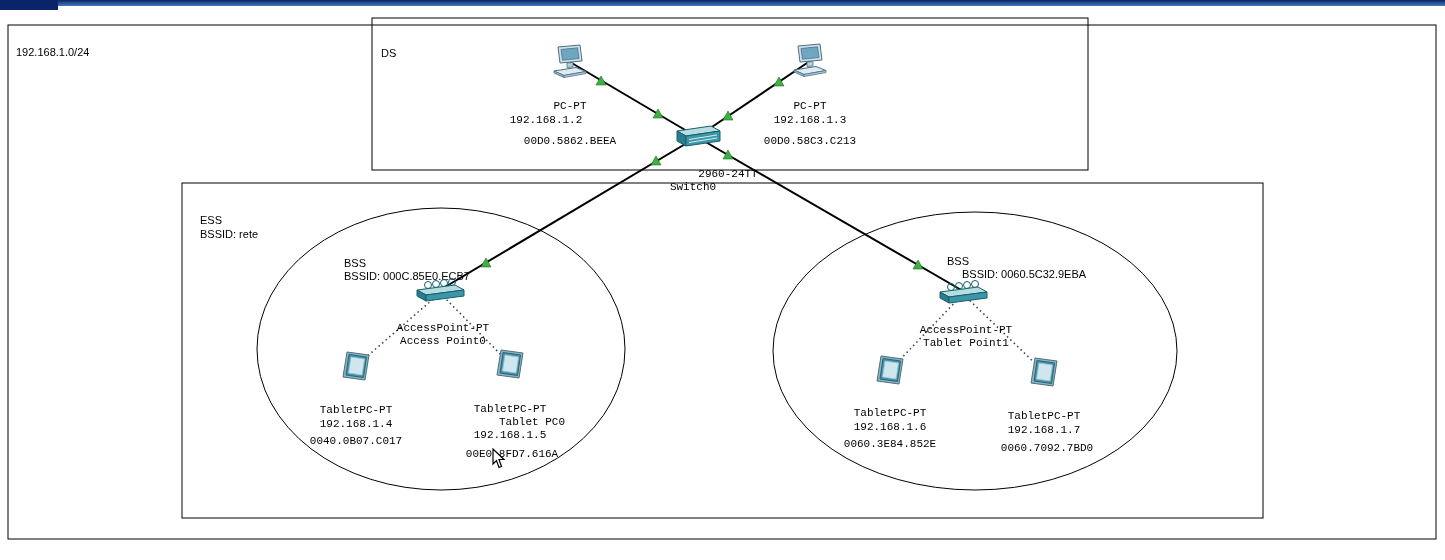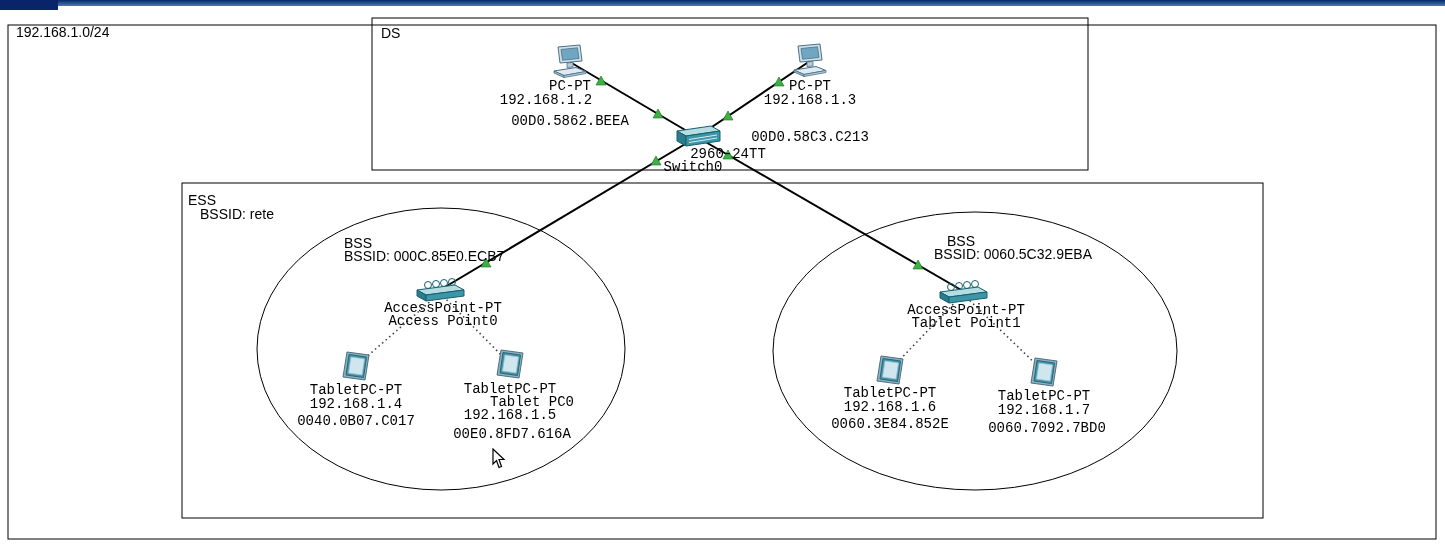--- a/index.html
+++ b/index.html
@@ -3,21 +3,21 @@
 <meta charset="utf-8">
 <style>
   * { margin:0; padding:0; box-sizing:border-box; }
   html,body { background:#fff; }
   body { font-family:"Liberation Sans", sans-serif; }
   #stage { position:relative; width:1445px; height:560px; background:#ffffff; overflow:hidden; }
   .topbar { position:absolute; left:0; top:0; width:1445px; height:6px;
             background:linear-gradient(#0a246a,#4a7ab5); }
   .topbar-left { position:absolute; left:0; top:0; width:58px; height:10px; background:#0a246a; }
   svg.layer { position:absolute; left:0; top:0; }
-  .label { position:absolute; font-size:14px; line-height:13px; color:#000; white-space:nowrap; }
+  .label { position:absolute; font-size:11px; line-height:13px; color:#000; white-space:nowrap;margin-top:20px; }
   .centered { transform:translateX(-50%);font-family:Liberation Mono, monospace; }
   .icon { position:absolute; }
 </style>
 </head>
 <body>
 
 <div id="stage">
 
   <div class="topbar"></div>
   <div class="topbar-left"></div>
@@ -48,26 +48,26 @@
     <polygon points="774,86 784,86 779,77" fill="#3CB043" stroke="#1E6F23" stroke-width="0.6"></polygon>
     <polygon points="723,120 733,120 728,111" fill="#3CB043" stroke="#1E6F23" stroke-width="0.6"></polygon>
     <polygon points="651,165 661,165 656,156" fill="#3CB043" stroke="#1E6F23" stroke-width="0.6"></polygon>
     <polygon points="481,267 491,267 486,258" fill="#3CB043" stroke="#1E6F23" stroke-width="0.6"></polygon>
     <polygon points="723,159 733,159 728,150" fill="#3CB043" stroke="#1E6F23" stroke-width="0.6"></polygon>
     <polygon points="913,269 923,269 918,260" fill="#3CB043" stroke="#1E6F23" stroke-width="0.6"></polygon>
   </svg>
 
   <div class="label" style="left:16px;top:26px">192.168.1.0/24</div>
   <div class="label" style="left:381px;top:27px">DS</div>
-  <div class="label" style="left:188px;top:194px">ESS</div>
+  <div class="label" style="left:200px;top:194px">ESS</div>
   <div class="label" style="left:200px;top:208px">BSSID: rete</div>
   <div class="label" style="left:344px;top:237px">BSS</div>
   <div class="label" style="left:344px;top:250px">BSSID: 000C.85E0.ECB7</div>
   <div class="label" style="left:947px;top:235px">BSS</div>
-  <div class="label" style="left:934px;top:248px">BSSID: 0060.5C32.9EBA</div>
+  <div class="label" style="left:962px;top:248px">BSSID: 0060.5C32.9EBA</div>
 
   <div class="icon" style="left:551px;top:44px">
     <svg width="38" height="36" viewBox="0 0 38 36">
       <polygon points="7,3 29,1 31,17 9,19" fill="#cfe0ea" stroke="#4a7184" stroke-width="1"></polygon>
       <polygon points="10,5.5 26.5,3.8 28,14.5 11.5,16.2" fill="#6fa7c2" stroke="#4a7184" stroke-width="0.8"></polygon>
       <polygon points="16,19 22,18.5 22,23 16,23.5" fill="#b7cedd" stroke="#4a7184" stroke-width="0.8"></polygon>
       <polygon points="3,27 25,23.5 35,27.5 13,31.5" fill="#dfeaf2" stroke="#4a7184" stroke-width="1"></polygon>
       <polygon points="3,27 13,31.5 13,33.5 3,29" fill="#9db8c8" stroke="#4a7184" stroke-width="0.8"></polygon>
       <polygon points="13,31.5 35,27.5 35,29.5 13,33.5" fill="#b7cedd" stroke="#4a7184" stroke-width="0.8"></polygon>
     </svg>
@@ -81,21 +81,21 @@
       <polygon points="7,3 29,1 31,17 9,19" fill="#cfe0ea" stroke="#4a7184" stroke-width="1"></polygon>
       <polygon points="10,5.5 26.5,3.8 28,14.5 11.5,16.2" fill="#6fa7c2" stroke="#4a7184" stroke-width="0.8"></polygon>
       <polygon points="16,19 22,18.5 22,23 16,23.5" fill="#b7cedd" stroke="#4a7184" stroke-width="0.8"></polygon>
       <polygon points="3,27 25,23.5 35,27.5 13,31.5" fill="#dfeaf2" stroke="#4a7184" stroke-width="1"></polygon>
       <polygon points="3,27 13,31.5 13,33.5 3,29" fill="#9db8c8" stroke="#4a7184" stroke-width="0.8"></polygon>
       <polygon points="13,31.5 35,27.5 35,29.5 13,33.5" fill="#b7cedd" stroke="#4a7184" stroke-width="0.8"></polygon>
     </svg>
   </div>
   <div class="label centered" style="left:810px;top:80px">PC-PT</div>
   <div class="label centered" style="left:810px;top:94px">192.168.1.3</div>
-  <div class="label centered" style="left:810px;top:131px">00D0.58C3.C213</div>
+  <div class="label centered" style="left:810px;top:115px">00D0.58C3.C213</div>
 
   <div class="icon" style="left:672px;top:124px">
     <svg width="50" height="26" viewBox="0 0 50 26">
       <polygon points="5,7 39,2 48,7 14,12" fill="#b5dde2" stroke="#16606e" stroke-width="1"></polygon>
       <polygon points="5,7 14,12 14,22 5,17" fill="#2b7d8e" stroke="#16606e" stroke-width="1"></polygon>
       <polygon points="14,12 48,7 48,17 14,22" fill="#3d95a8" stroke="#16606e" stroke-width="1"></polygon>
       <line x1="17" y1="15.5" x2="45" y2="11" stroke="#d6eef2" stroke-width="1"></line>
       <line x1="17" y1="18.5" x2="45" y2="14" stroke="#d6eef2" stroke-width="1"></line>
     </svg>
   </div>

